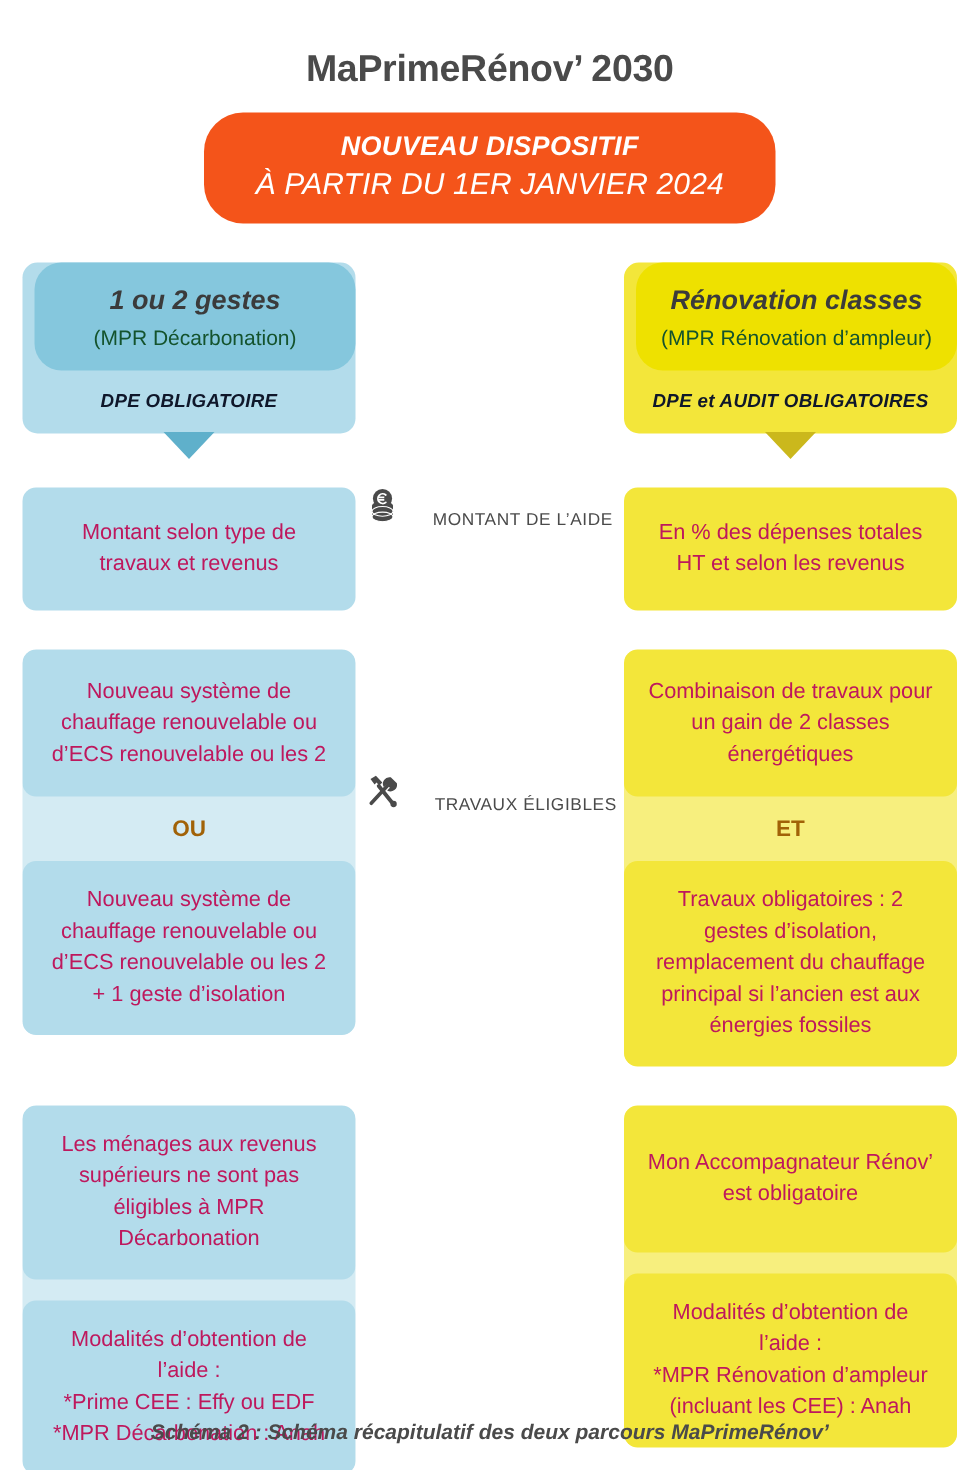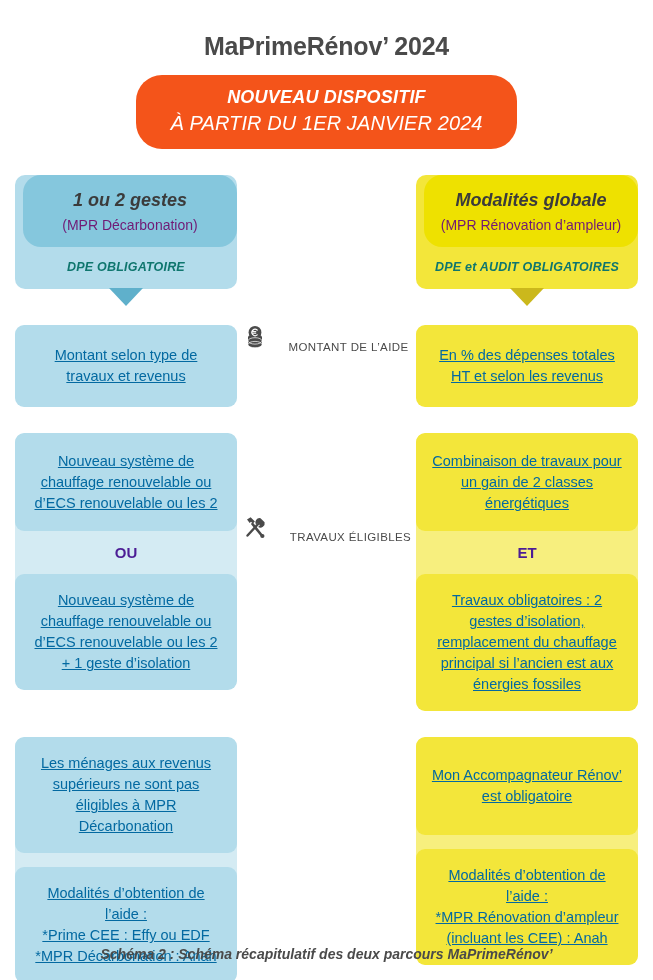--- a/index.html
+++ b/index.html
@@ -86,65 +86,64 @@
 
   .headcard-title {
     font-size: 18px;
     font-weight: bold;
     font-style: italic;
     color: #3b3b3b;
     margin-bottom: 6px;
   }
   .headcard-sub {
     font-size: 14px;
-    color: #701a75;
+    color: #14532d;
   }
   .headcard-foot {
     text-align: center;
     font-size: 12.5px;
     font-weight: bold;
     font-style: italic;
-    color: #0f766e;
+    color: #0f172a;
     padding: 13px 6px 15px 6px;
     letter-spacing: 0.2px;
   }
   .arrow {
     width: 0; height: 0;
     border-left: 17px solid transparent;
     border-right: 17px solid transparent;
     margin: 0 auto;
     position: relative;
     top: -1px;
   }
   .arrow.blue { border-top: 18px solid #5fb0cb; }
   .arrow.yellow { border-top: 18px solid #cbb81c; }
 
   
   .card {
     border-radius: 9px;
     text-align: center;
     font-size: 14.5px;
     line-height: 1.45;
-    color: #0369a1;
+    color: #be185d;
     padding: 16px 14px;
     box-sizing: border-box;
-    text-decoration: underline;
   }
   .card.blue { background: #b3dceb; }
   .card.yellow { background: #f3e63a; }
 
   .stack { border-radius: 9px; overflow: hidden; }
   .stack.blue { background: #d4ebf3; }
   .stack.yellow { background: #f7ef7e; }
   .stack .card { border-radius: 9px; }
   .stack .conj {
     text-align: center;
     font-weight: bold;
     font-size: 15px;
-    color: #4c1d95;
+    color: #a16207;
     padding: 13px 0 13px 0;
   }
   .stack .gap { height: 14px; }
 
   
   .midlabel {
     display: flex;
     align-items: flex-start;
     gap: 22px;
     padding: 0 4px;
@@ -167,21 +166,21 @@
     text-align: center;
     font-size: 14px;
     font-style: italic;
     font-weight: bold;
     color: #4a4a4a;
   }
 </style>
 </head>
 <body>
 
-<h1 class="page-title">MaPrimeRénov’ 2024</h1>
+<h1 class="page-title">MaPrimeRénov’ 2030</h1>
 
 <div class="badge-wrap">
   <div class="badge">
     <span class="badge-line1">NOUVEAU DISPOSITIF</span>
     <span class="badge-line2">À PARTIR DU 1ER JANVIER 2024</span>
   </div>
 </div>
 
 <div class="board">
 
@@ -196,21 +195,21 @@
         <div class="headcard-foot">DPE OBLIGATOIRE</div>
       </div>
       <div class="arrow blue"></div>
     </div>
 
     <div class="mid"></div>
 
     <div class="col">
       <div class="headcard yellow">
         <div class="headcard-top">
-          <div class="headcard-title">Modalités globale</div>
+          <div class="headcard-title">Rénovation classes</div>
           <div class="headcard-sub">(MPR Rénovation d’ampleur)</div>
         </div>
         <div class="headcard-foot">DPE et AUDIT OBLIGATOIRES</div>
       </div>
       <div class="arrow yellow"></div>
     </div>
   </div>
 
   <div class="row" style="margin-top:18px;">
 

